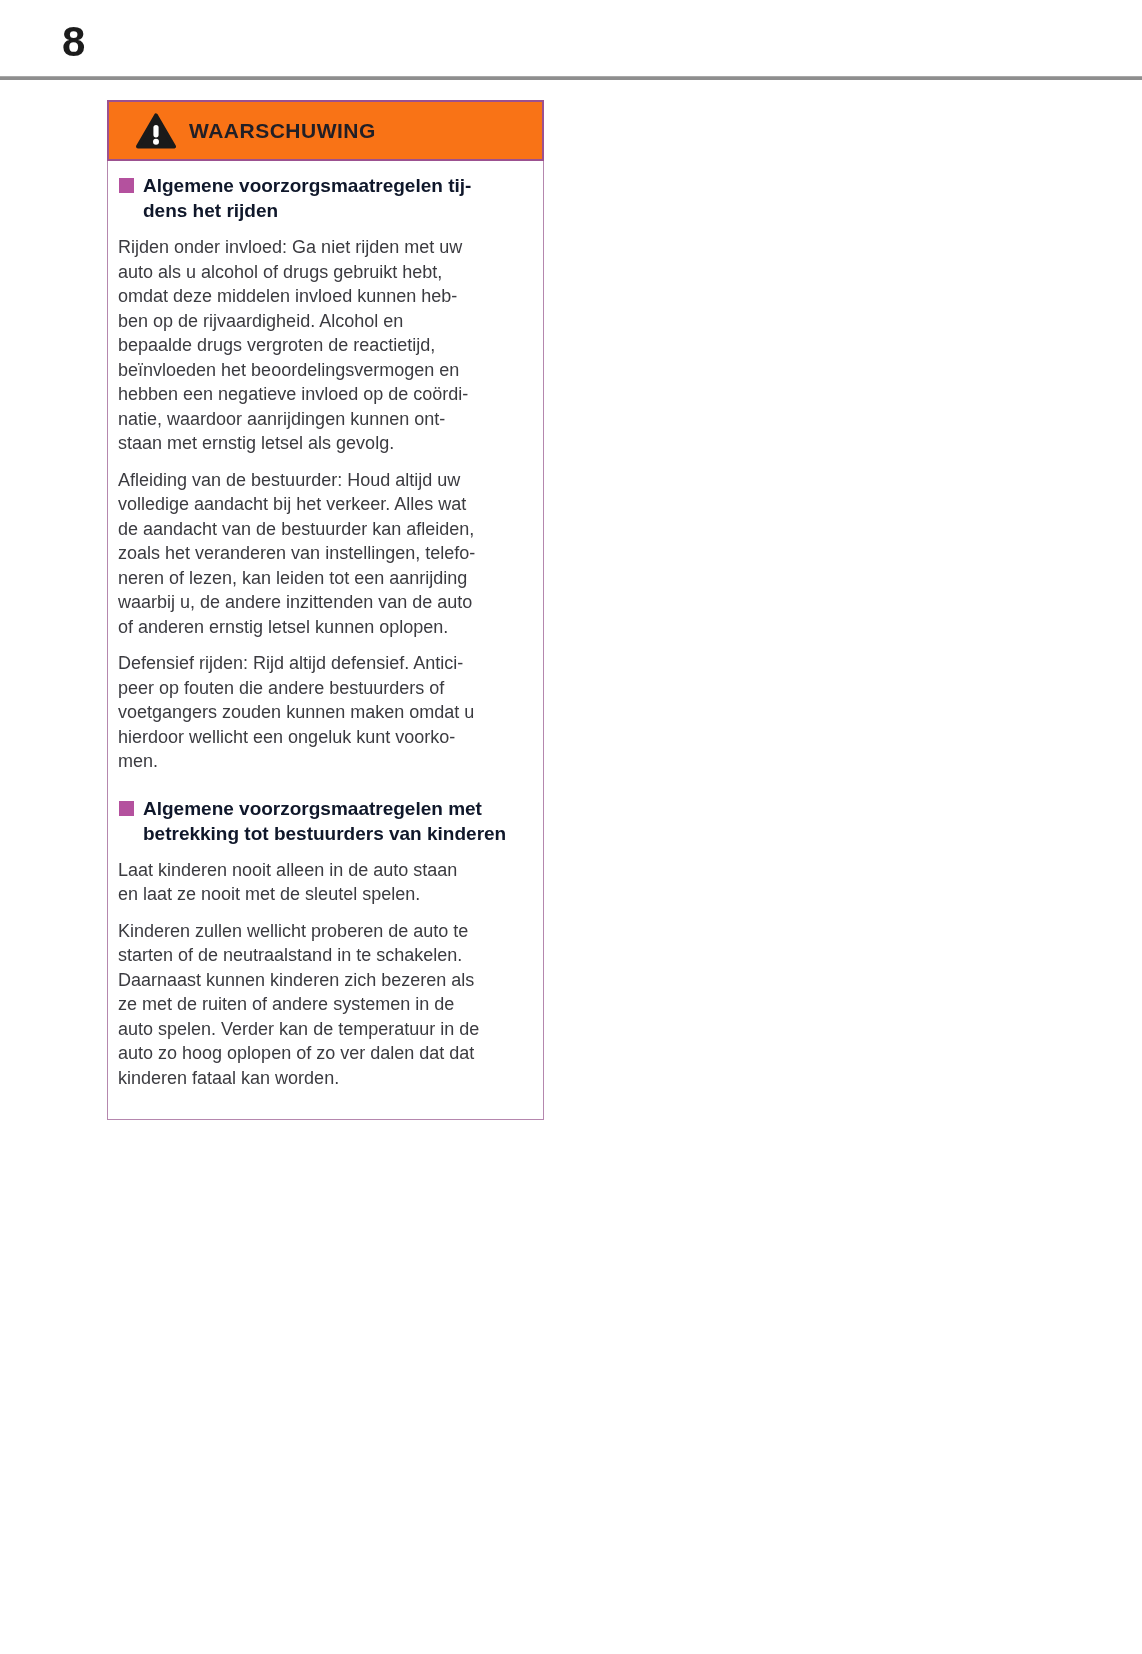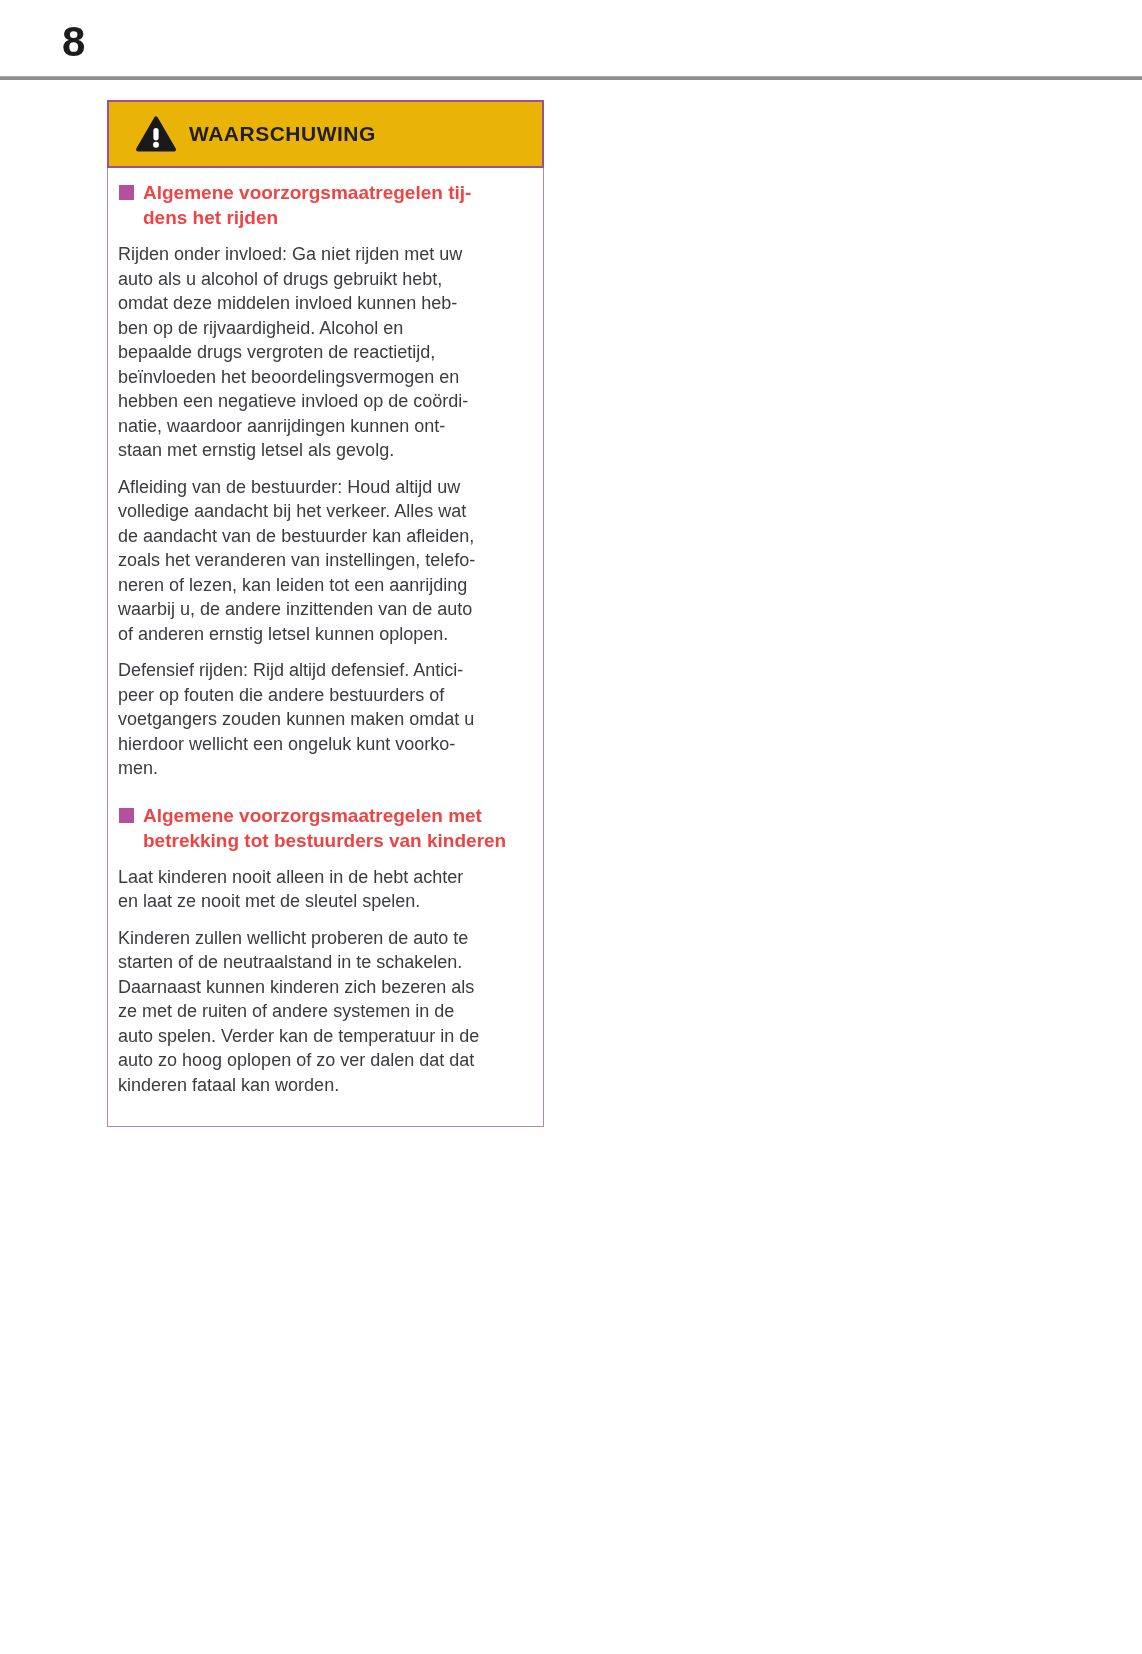--- a/index.html
+++ b/index.html
@@ -33,22 +33,22 @@
   .warning-box {
     position: absolute;
     left: 107px;
     top: 100px;
     width: 437px;
     border: 1px solid #b587ae;
     background: #ffffff;
   }
   .warning-header {
     margin: -1px -1px 0 -1px;
-    height: 68px;
-    background: #eab308;
+    height: 61px;
+    background: #f97316;
     border: 2px solid #9c5190;
     display: flex;
     align-items: center;
   }
   .warning-triangle {
     width: 40px;
     height: 36px;
     margin-left: 27px;
     flex: 0 0 auto;
   }
@@ -74,21 +74,21 @@
     flex: 0 0 auto;
     width: 15px;
     height: 15px;
     margin: 5px 9px 0 1px;
     background: #b4519e;
   }
   .section-heading .heading-text {
     font-weight: bold;
     font-size: 19px;
     line-height: 25px;
-    color: #ef4444;
+    color: #0f172a;
     white-space: pre-line;
   }
   .section-heading.second { margin-top: 22px; }
   .warning-paragraph {
     white-space: pre-line;
     margin: 0 0 12px 0;
   }
   .warning-paragraph:last-child { margin-bottom: 13px; }
 </style>
 </head>
@@ -142,21 +142,21 @@
 voetgangers zouden kunnen maken omdat u
 hierdoor wellicht een ongeluk kunt voorko-
 men.</p>
 
       <div class="section-heading second">
         <span class="bullet"></span>
         <span class="heading-text">Algemene voorzorgsmaatregelen met
 betrekking tot bestuurders van kinderen</span>
       </div>
 
-      <p class="warning-paragraph">Laat kinderen nooit alleen in de hebt achter
+      <p class="warning-paragraph">Laat kinderen nooit alleen in de auto staan
 en laat ze nooit met de sleutel spelen.</p>
 
       <p class="warning-paragraph">Kinderen zullen wellicht proberen de auto te
 starten of de neutraalstand in te schakelen.
 Daarnaast kunnen kinderen zich bezeren als
 ze met de ruiten of andere systemen in de
 auto spelen. Verder kan de temperatuur in de
 auto zo hoog oplopen of zo ver dalen dat dat
 kinderen fataal kan worden.</p>
 

